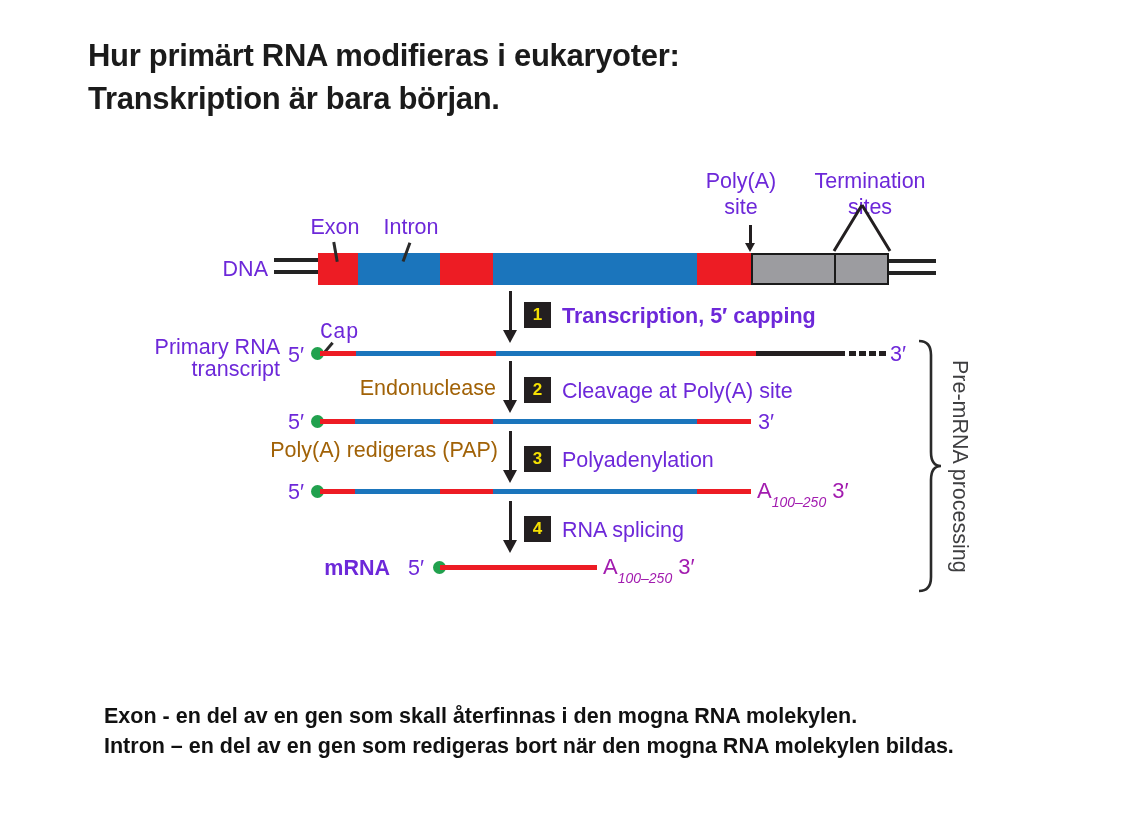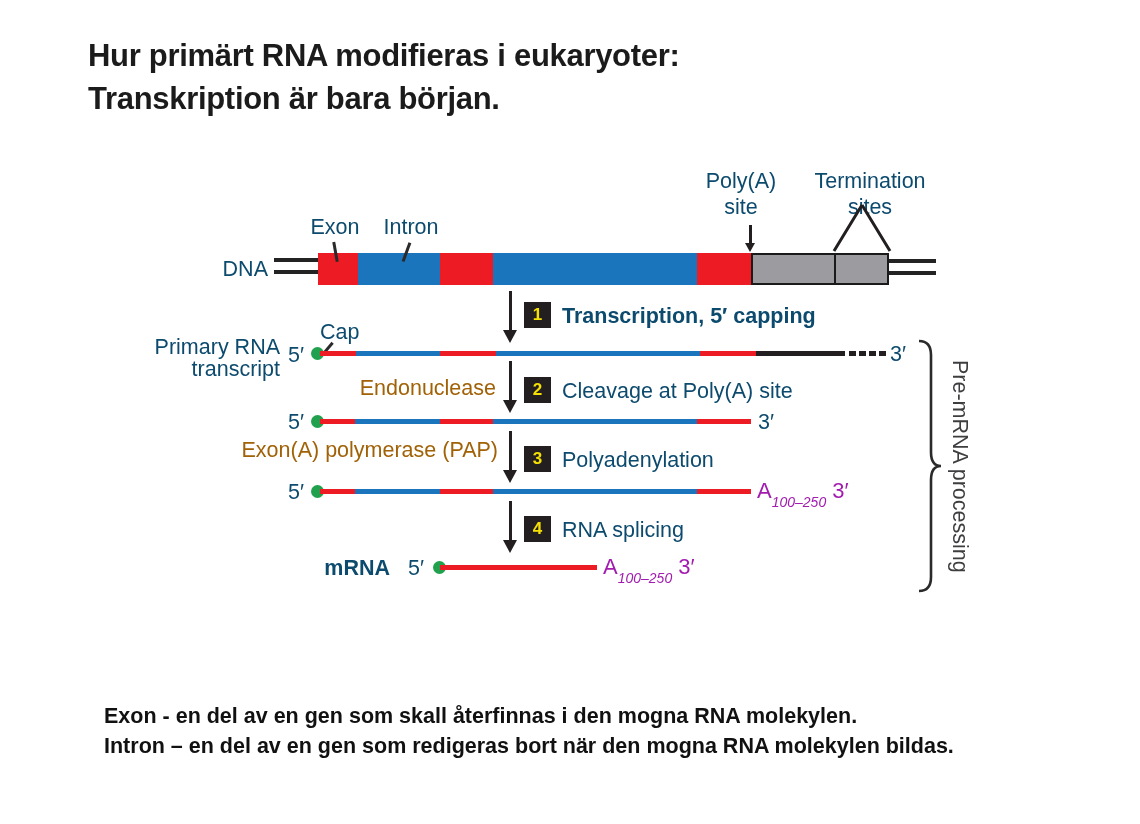--- a/index.html
+++ b/index.html
@@ -11,21 +11,21 @@
   
   .title{
     left:88px;top:34px;width:640px;
     font-size:31px;font-weight:600;line-height:43px;color:#1b1b1b;letter-spacing:-0.3px;
   }
   .footnote{
     left:104px;top:701px;width:1000px;
     font-size:21.5px;font-weight:600;line-height:30px;color:#111111;
   }
   
-  .dlabel{font-size:21.5px;color:#0c4a6e;white-space:nowrap;}
+  .dlabel{font-size:21.5px;color:#6d28d9;white-space:nowrap;}
   .teal{color:#a16207;}
   
   .seg-row{left:0;top:0;width:1140px;height:0;}
   .seg{position:absolute;top:0;box-sizing:border-box;}
   .dna-row .seg{height:32px;}
   .rna-row .seg{height:5px;}
   .strand{background:#232323;height:4px;}
   .pointer{width:2.5px;background:#2a2a2a;}
   
   .arrow-shaft{width:3px;background:#231f20;}
@@ -95,21 +95,21 @@
 
   <div class="abs arrow-shaft" style="left:508.5px;top:291px;height:39px;"></div>
   <div class="abs arrow-head" style="left:503px;top:330px;"></div>
   <div class="abs stepbox" style="left:524px;top:302px;">1</div>
   <div class="abs dlabel" style="left:562px;top:304px;font-weight:bold;">Transcription, 5′ capping</div>
 
   <div class="abs dlabel rt" style="left:130px;top:336px;width:150px;line-height:22px;">
     <div>Primary RNA</div>
     <div>transcript</div>
   </div>
-  <div class="abs dlabel" style="left:320px;top:320px;">Cap</div>
+  <div class="abs dlabel" style="left:320px;top:320px;font-family:Liberation Mono, monospace;">Cap</div>
   <div class="abs pointer" style="left:327px;top:341px;height:13px;transform:rotate(40deg);"></div>
   <div class="abs dlabel" style="left:288px;top:343px;">5′</div>
   <div class="abs cap-dot" style="left:311px;top:347px;"></div>
   <div class="abs seg-row rna-row" style="top:351px;">
       <div class="seg" style="left: 320px; width: 36px; background: rgb(237, 28, 36);"></div>
       <div class="seg" style="left: 356px; width: 84px; background: rgb(27, 117, 188);"></div>
       <div class="seg" style="left: 440px; width: 56px; background: rgb(237, 28, 36);"></div>
       <div class="seg" style="left: 496px; width: 204px; background: rgb(27, 117, 188);"></div>
       <div class="seg" style="left: 700px; width: 56px; background: rgb(237, 28, 36);"></div>
       <div class="seg" style="left: 756px; width: 89px; background: rgb(35, 31, 32);"></div>
@@ -131,21 +131,21 @@
   <div class="abs seg-row rna-row" style="top:419px;">
       <div class="seg" style="left: 320px; width: 35px; background: rgb(237, 28, 36);"></div>
       <div class="seg" style="left: 355px; width: 85px; background: rgb(27, 117, 188);"></div>
       <div class="seg" style="left: 440px; width: 53px; background: rgb(237, 28, 36);"></div>
       <div class="seg" style="left: 493px; width: 204px; background: rgb(27, 117, 188);"></div>
       <div class="seg" style="left: 697px; width: 54px; background: rgb(237, 28, 36);"></div>
     </div>
   <div class="abs dlabel" style="left:758px;top:410px;">3′</div>
 
   <div class="abs dlabel teal rt" style="left:238px;top:439px;width:260px;line-height:22.5px;">
-    <div>Exon(A) polymerase (PAP)</div>
+    <div>Poly(A) redigeras (PAP)</div>
   </div>
   <div class="abs arrow-shaft" style="left:508.5px;top:431px;height:39px;"></div>
   <div class="abs arrow-head" style="left:503px;top:470px;"></div>
   <div class="abs stepbox" style="left:524px;top:446px;">3</div>
   <div class="abs dlabel" style="left:562px;top:448px;">Polyadenylation</div>
 
   <div class="abs dlabel" style="left:288px;top:480px;">5′</div>
   <div class="abs cap-dot" style="left:311px;top:485px;"></div>
   <div class="abs seg-row rna-row" style="top:489px;">
       <div class="seg" style="left: 320px; width: 35px; background: rgb(237, 28, 36);"></div>

